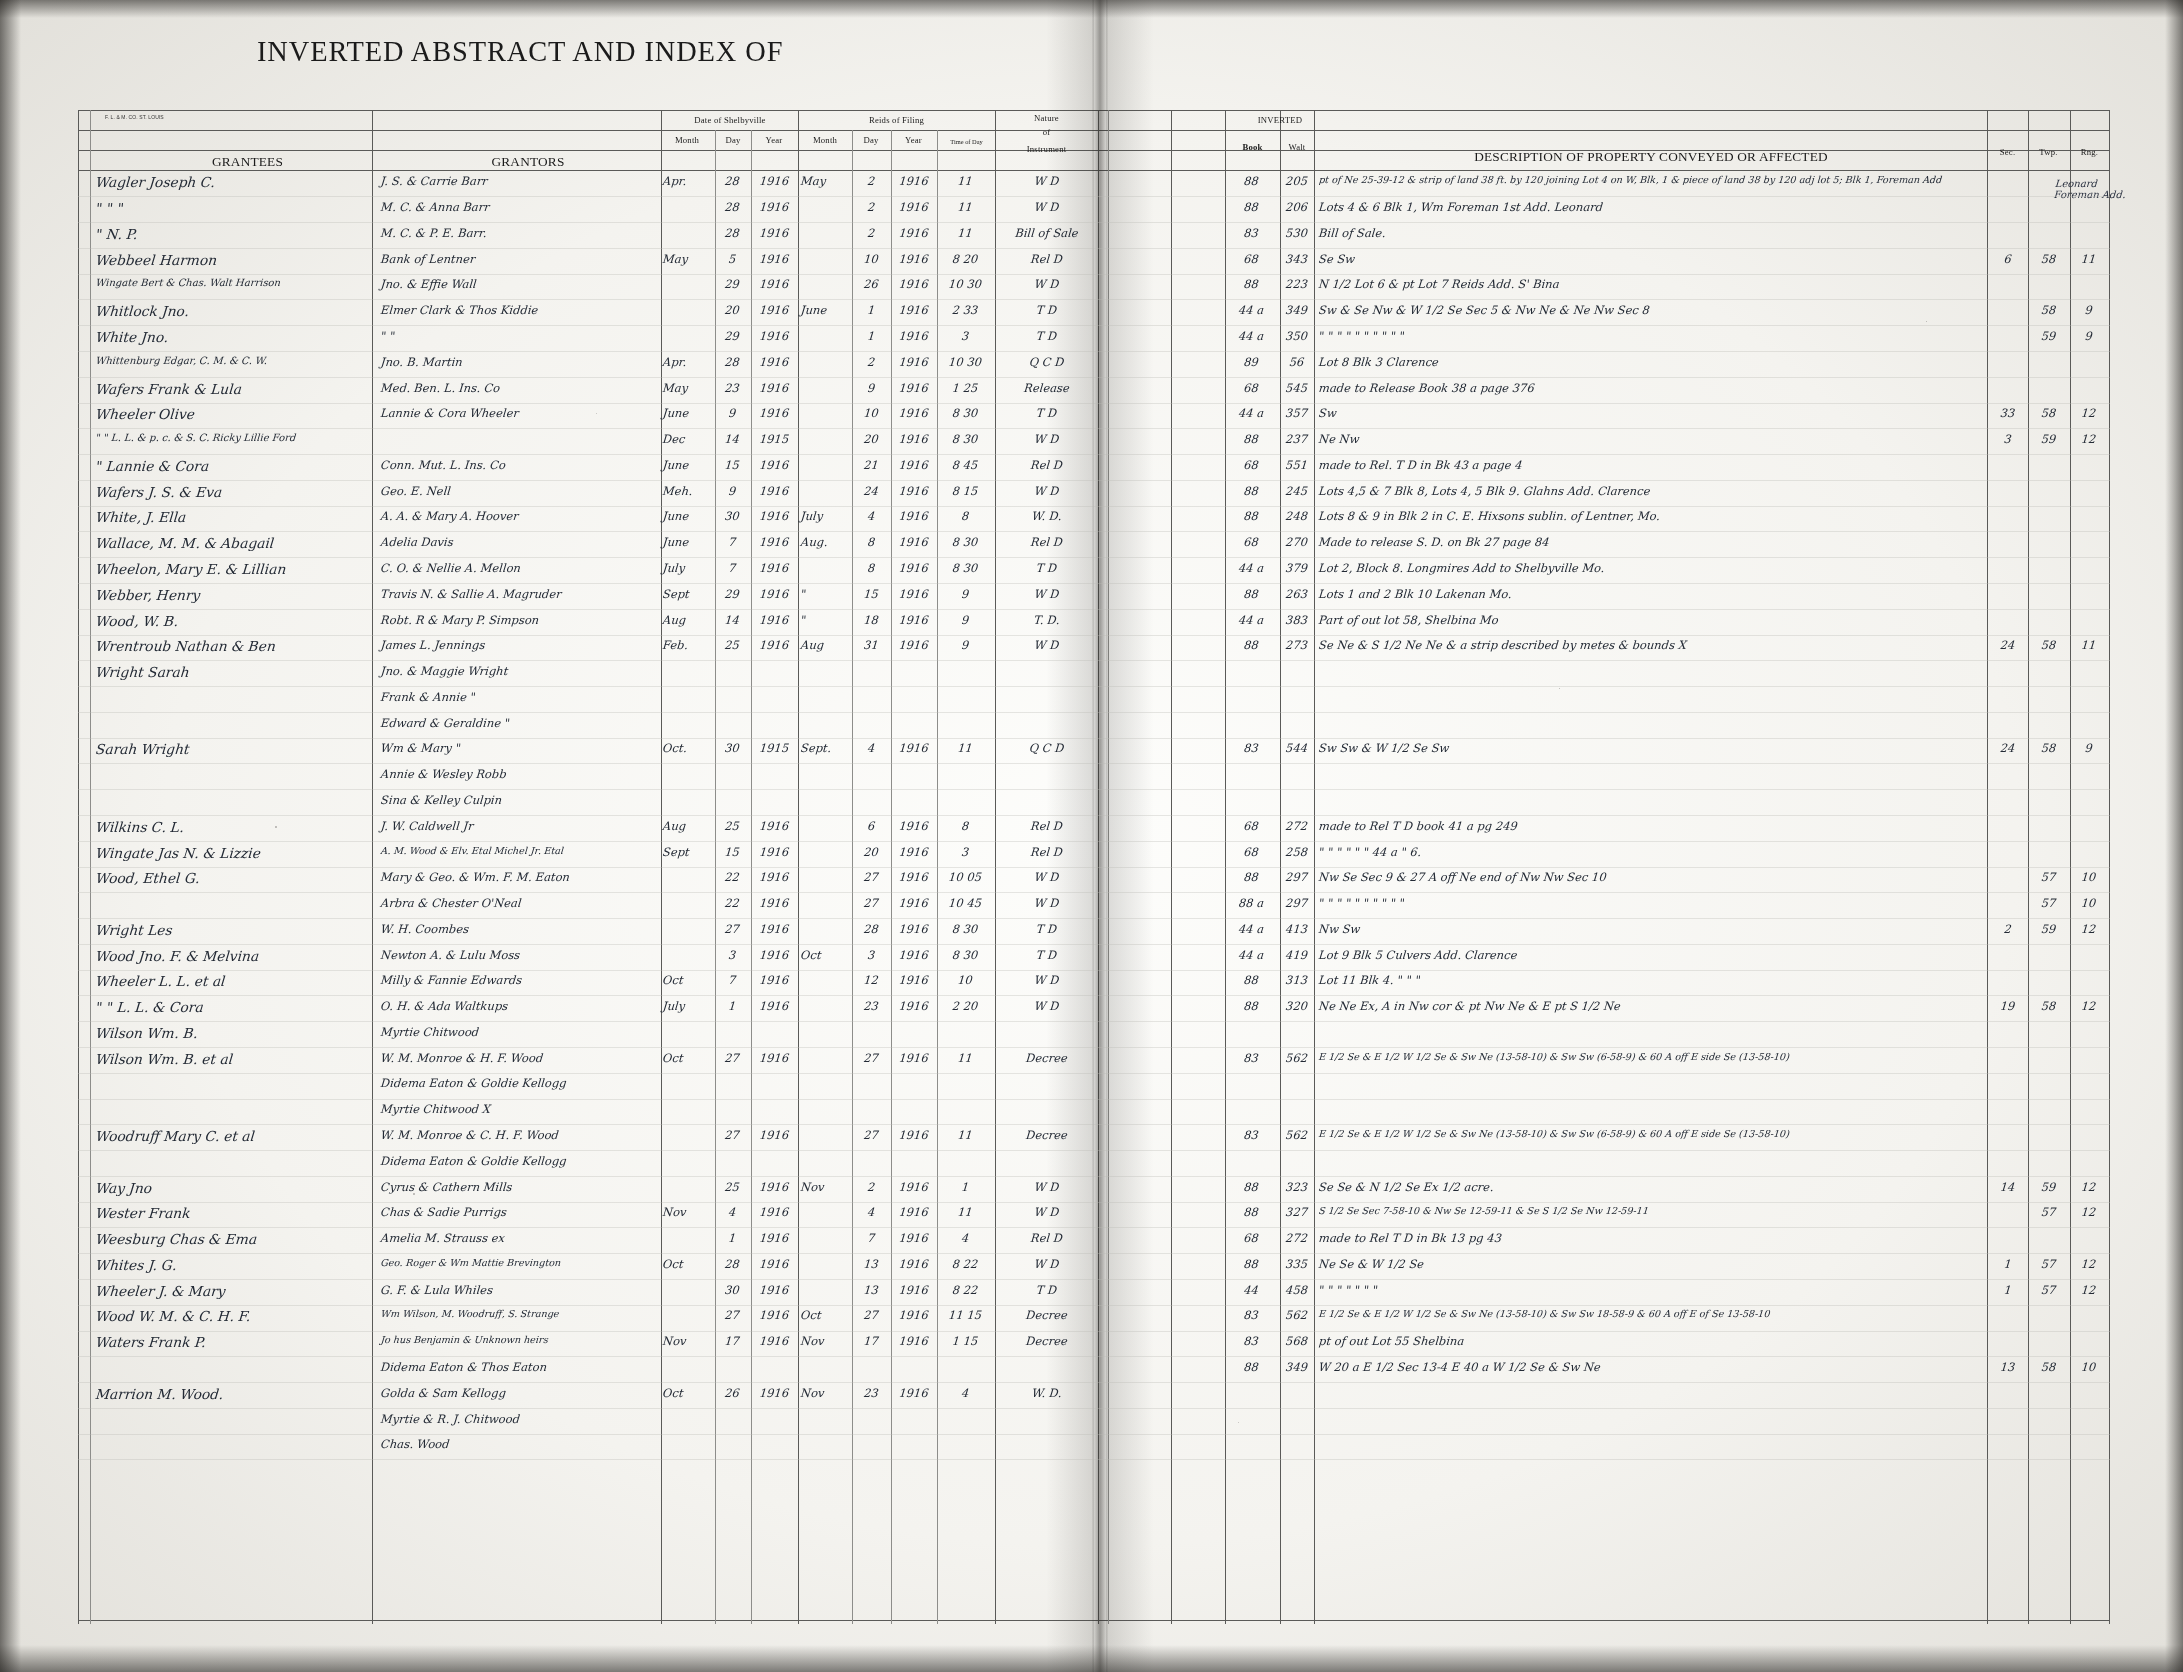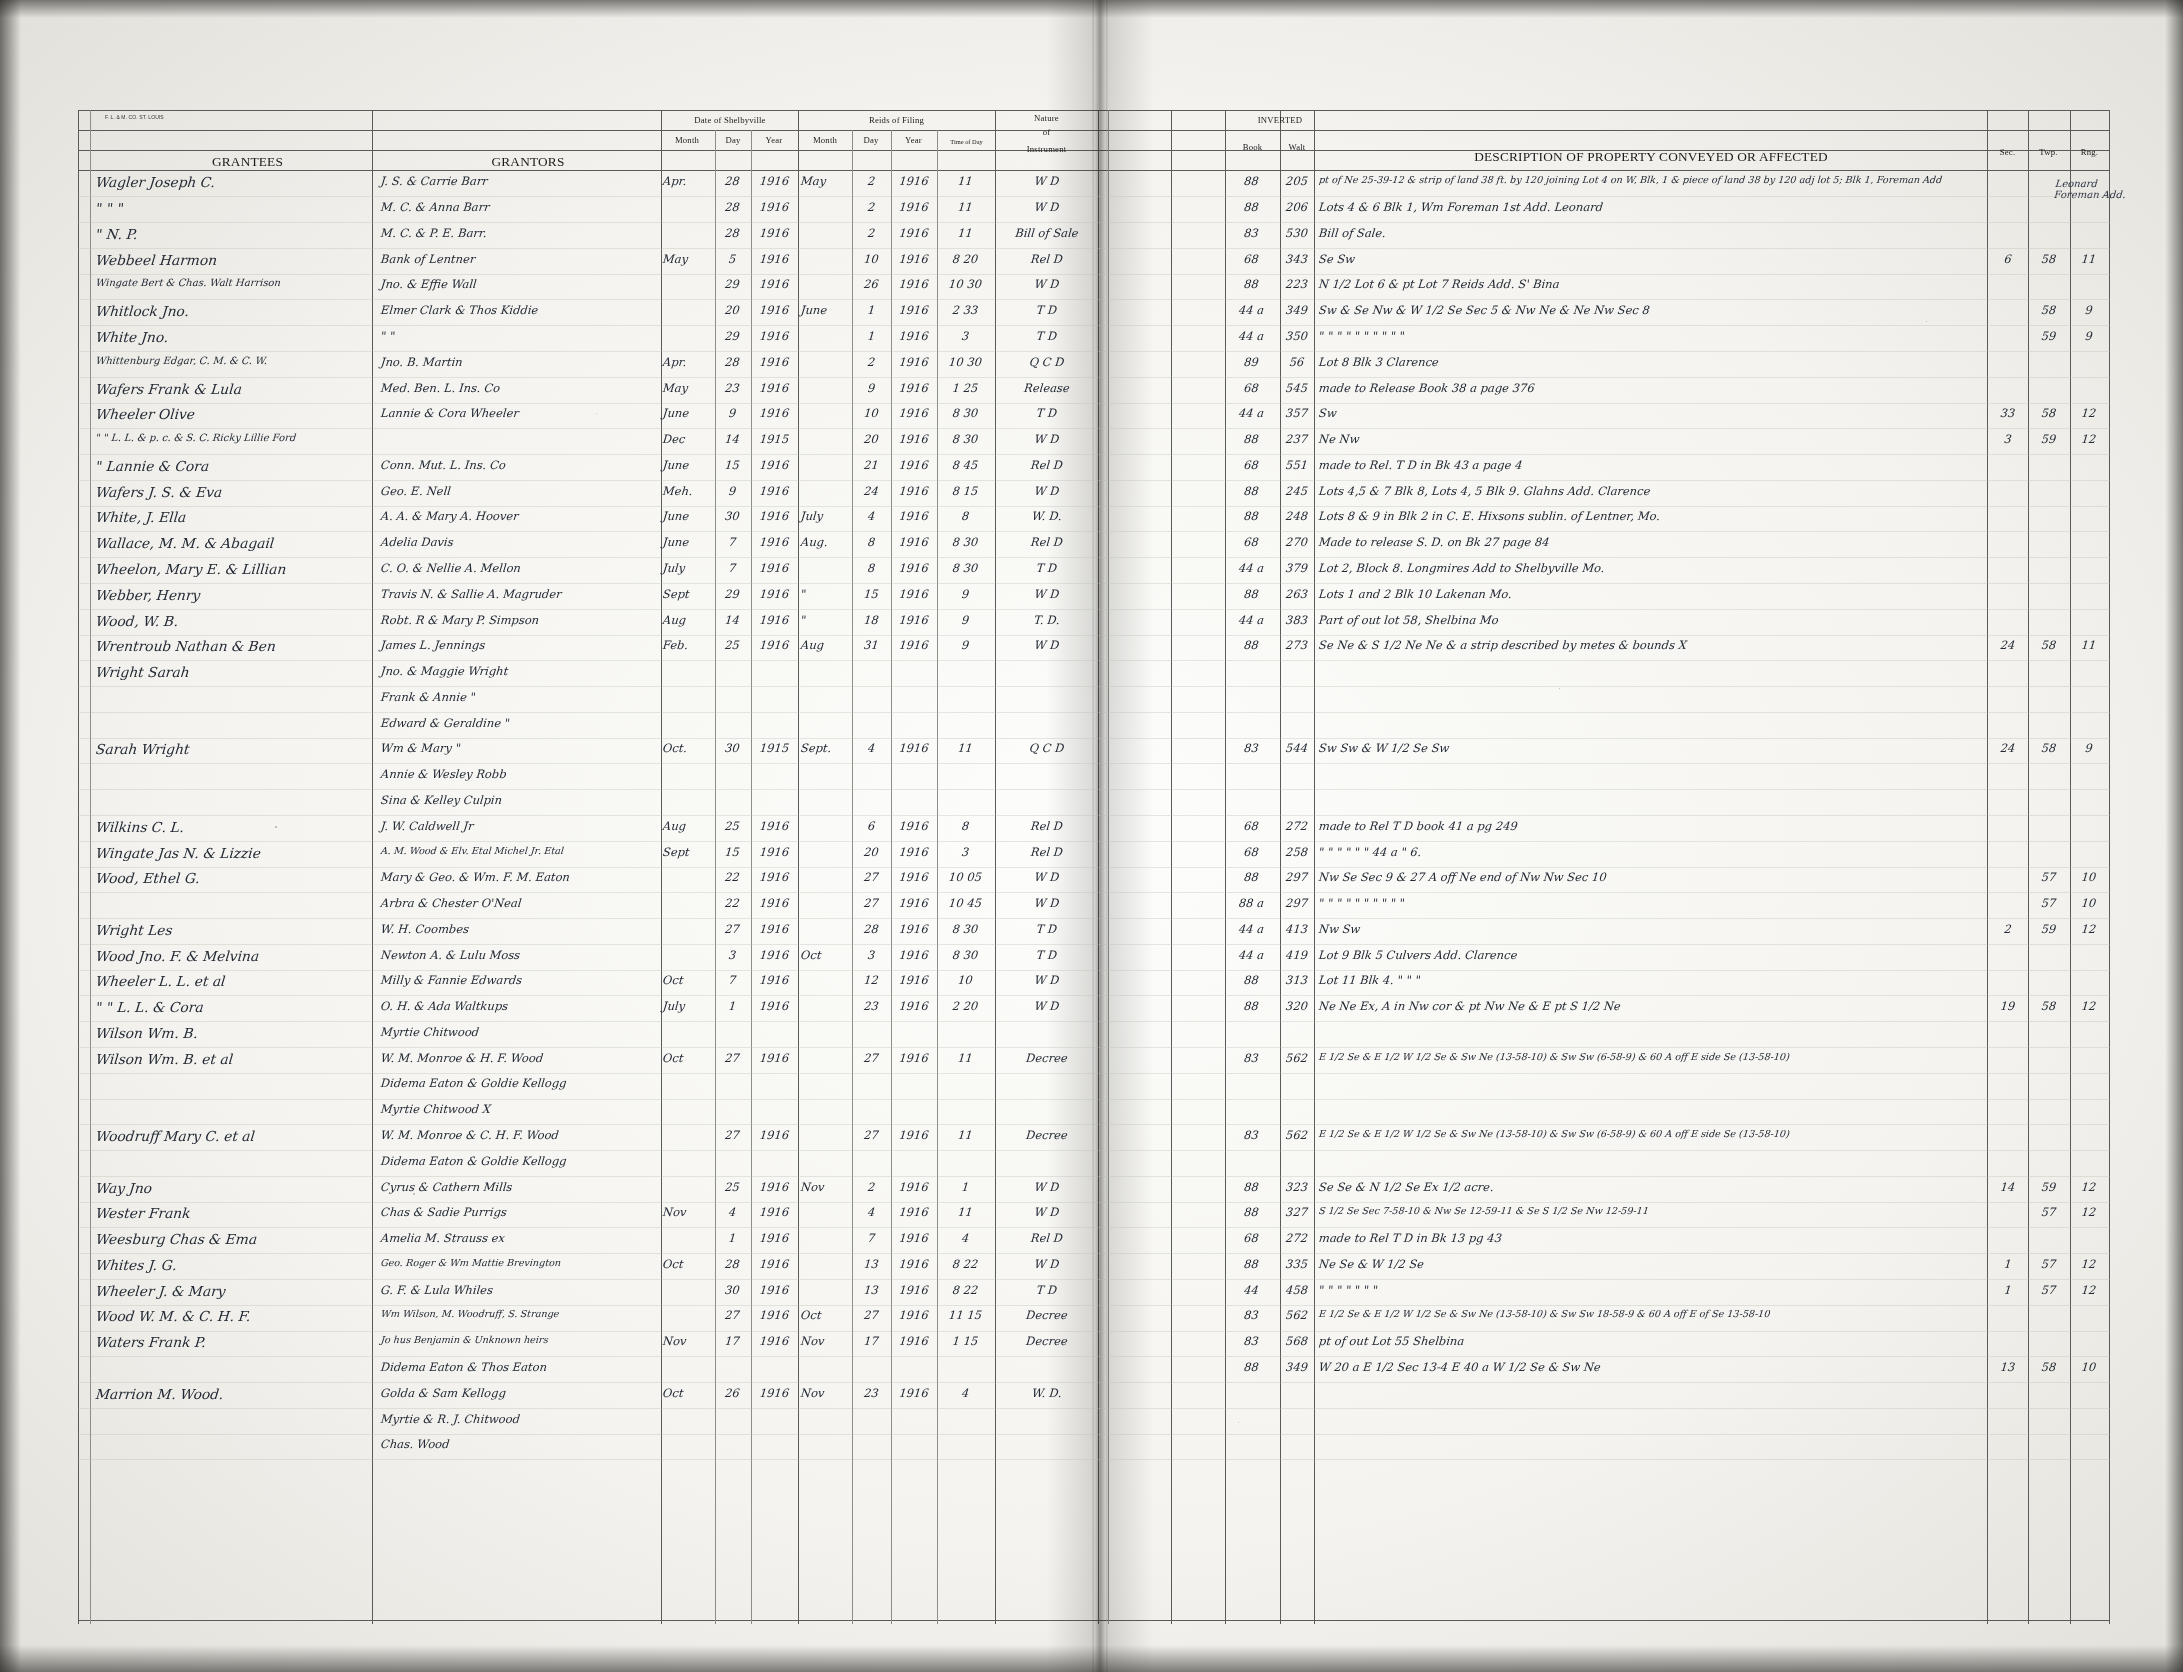--- a/index.html
+++ b/index.html
@@ -114,20 +114,21 @@
     letter-spacing: 0.1px;
   }
   .speck { position:absolute; background:#6b6a66; border-radius:50%; opacity:.5; }
 </style>
 </head>
 <body>
 
 <div class="page">
   <div class="scan"></div>
 
+  <div class="title" id="title-left">INVERTED ABSTRACT AND INDEX OF</div>
 
   <div class="tinyprint" style="left:105px; top:114px;">F. L. &amp; M. CO. ST. LOUIS</div>
 
   <div class="grid">
 
     <div class="hline" style="top:0;"></div>
     <div class="hline" style="top:20px;"></div>
     <div class="hline" style="top:40px;"></div>
     <div class="hline" style="top:60px;"></div>
 
@@ -167,21 +168,21 @@
 
     <div class="hdr sm" style="left:583px; top:25px; width:52px;">Month</div>
     <div class="hdr sm" style="left:637px; top:25px; width:36px;">Day</div>
     <div class="hdr sm" style="left:673px; top:25px; width:46px;">Year</div>
     <div class="hdr sm" style="left:721px; top:25px; width:52px;">Month</div>
     <div class="hdr sm" style="left:774px; top:25px; width:38px;">Day</div>
     <div class="hdr sm" style="left:813px; top:25px; width:45px;">Year</div>
     <div class="hdr tiny" style="left:860px; top:27.5px; width:57px;">Time of Day</div>
 
     <div class="hdr sm" style="left:1147px; top:4.6px; width:110px;">INVERTED</div>
-    <div class="hdr sm" style="left:1148px; top:32px; width:53px;">Book</div>
+    <div class="hdr sm" style="left:1148px; top:32px; width:53px;font-weight:bold;">Book</div>
     <div class="hdr sm" style="left:1203px; top:32px; width:32px;">Walt</div>
     <div class="hdr big" style="left:1238px; top:39px; width:670px;">DESCRIPTION OF PROPERTY CONVEYED OR AFFECTED</div>
     <div class="hdr sm" style="left:1910px; top:37px; width:39px;">Sec.</div>
     <div class="hdr sm" style="left:1951px; top:37px; width:39px;">Twp.</div>
     <div class="hdr sm" style="left:1992px; top:37px; width:39px;">Rng.</div>
   </div>
 
   <div class="corner-note" style="left:2055px; top:179px; line-height:1.05;">Leonard<br>Foreman Add.</div>
 
   <div class="gutter-shadow-l"></div>

